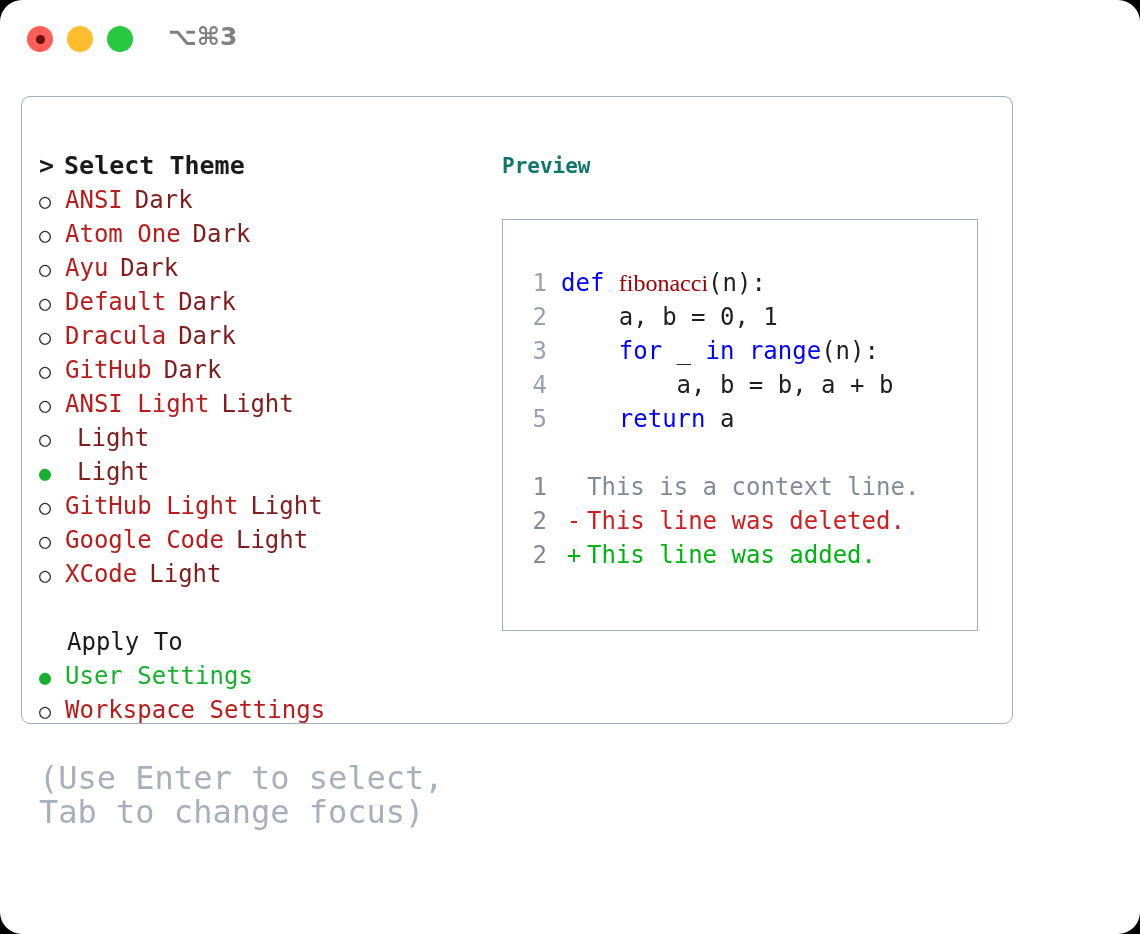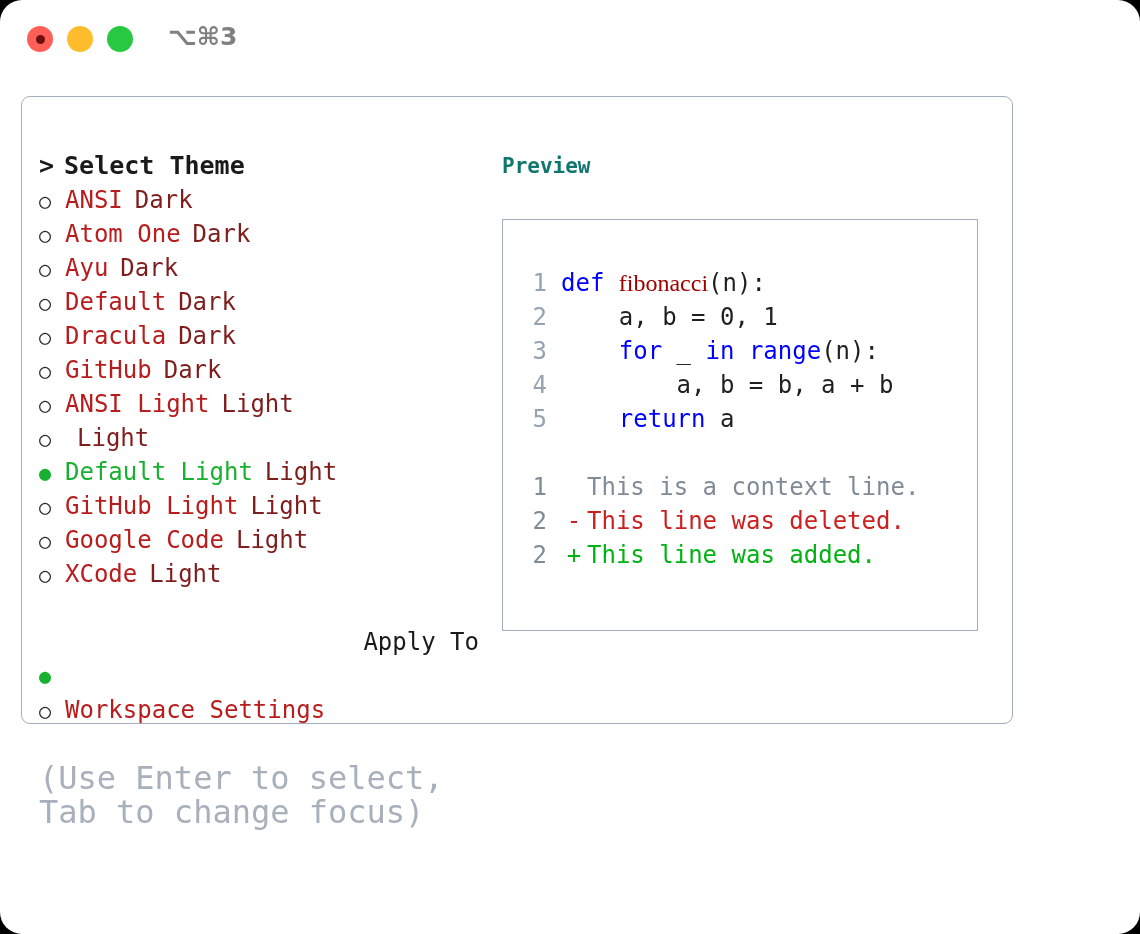--- a/index.html
+++ b/index.html
@@ -128,21 +128,20 @@
 
   .spacer-row { height: 34px; }
 
   .section-header {
     font-size: 24px;
     color: #1a1a1a;
     line-height: 34px;
     height: 34px;
     padding-left: 28px;
     white-space: nowrap;
-    text-align: right;
   }
 
   .hint {
     margin-top: 34px;
     font-size: 32px;
     color: #a8b0bb;
     line-height: 34px;
     width: 410px;
   }
 
@@ -265,21 +264,20 @@
             <span class="bullet">○</span>
             <span class="name">ANSI Light</span>
             <span class="cat">Light</span>
           </div>
           <div class="theme-row">
             <span class="bullet">○</span>
             <span class="cat">Light</span>
           </div>
           <div class="theme-row selected">
             <span class="bullet">●</span>
-            <span class="name">Default Light</span>
             <span class="cat">Light</span>
           </div>
           <div class="theme-row">
             <span class="bullet">○</span>
             <span class="name">GitHub Light</span>
             <span class="cat">Light</span>
           </div>
           <div class="theme-row">
             <span class="bullet">○</span>
             <span class="name">Google Code</span>
@@ -292,20 +290,21 @@
           </div>
         </div>
 
       <div class="spacer-row"></div>
 
       <div class="section-header">Apply To</div>
 
       <div id="apply-list">
           <div class="theme-row selected">
             <span class="bullet">●</span>
+            <span class="name">User Settings</span>
           </div>
           <div class="theme-row">
             <span class="bullet">○</span>
             <span class="name">Workspace Settings</span>
           </div>
         </div>
 
       <div class="hint">(Use Enter to select, Tab to change focus)</div>
     </div>
 

